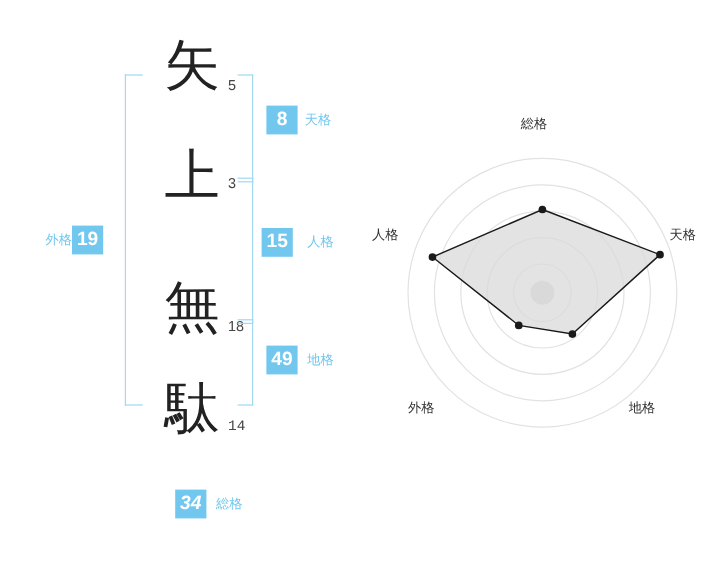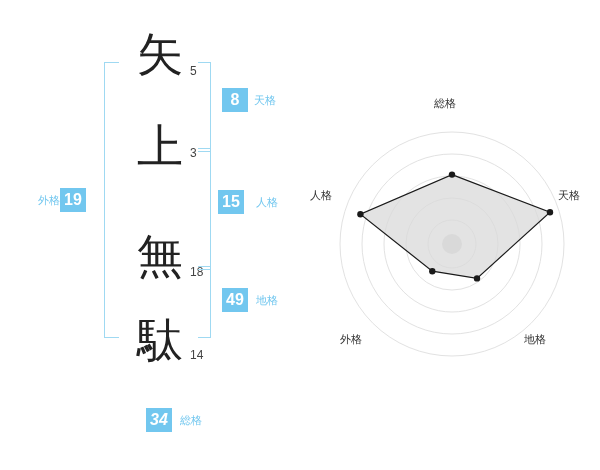--- a/index.html
+++ b/index.html
@@ -96,21 +96,21 @@
     <div class="kanji" style="left:132px; top:32px;">矢</div>
     <div class="stroke-num" style="left:190px; top:64px;">5</div>
 
     <div class="kanji" style="left:132px; top:124px;">上</div>
     <div class="stroke-num" style="left:190px; top:146px;">3</div>
 
     <div class="kanji" style="left:132px; top:234px;">無</div>
     <div class="stroke-num" style="left:190px; top:265px;">18</div>
 
     <div class="kanji" style="left:132px; top:318px;">駄</div>
-    <div class="stroke-num" style="left:190px; top:348px;">14</div>
+    <div class="stroke-num" style="left:190px; top:348px;font-family:Liberation Mono, monospace;">14</div>
 
     <div class="bracket br-right" style="left:198px; top:62px; width:12px; height:88px;"></div>
     <div class="kaku-box" style="left:222px; top:88px;">8</div>
     <div class="kaku-label" style="left:254px; top:88px;">天格</div>
 
     <div class="bracket br-right" style="left:198px; top:148px; width:12px; height:120px;"></div>
     <div class="kaku-box" style="left:218px; top:190px;">15</div>
     <div class="kaku-label" style="left:256px; top:190px;">人格</div>
 
     <div class="bracket br-right" style="left:198px; top:266px; width:12px; height:70px;"></div>

